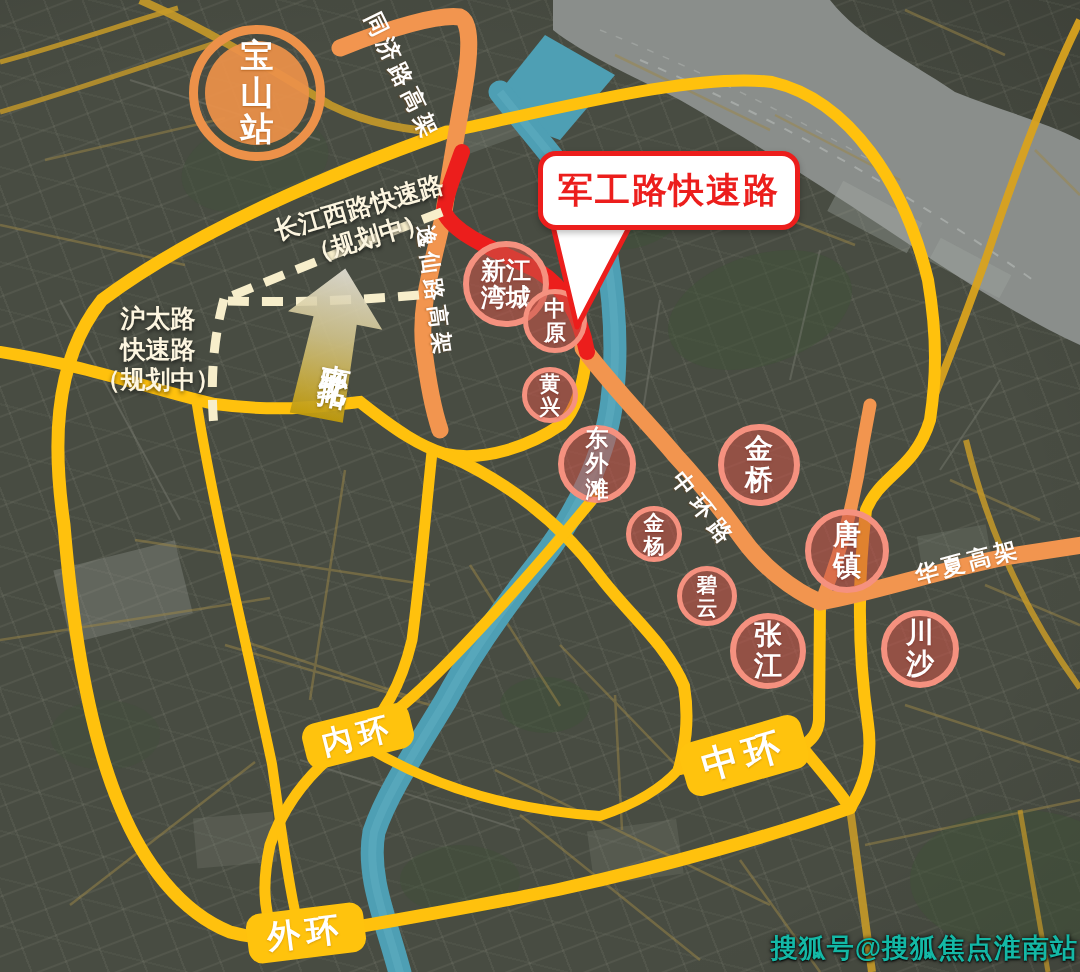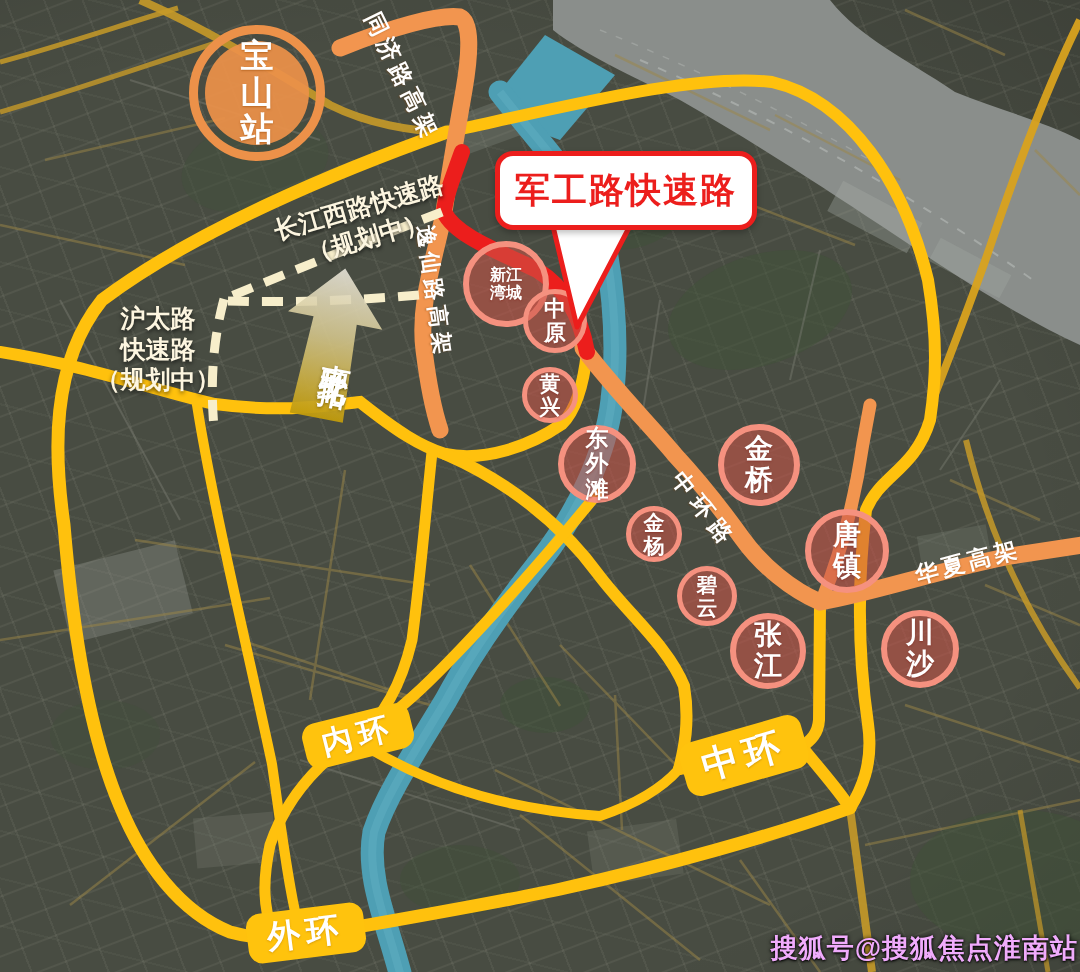--- a/index.html
+++ b/index.html
@@ -39,21 +39,21 @@
   .area.small{border-width:5px;}
   
   .badge{position:absolute;background:#FFC30D;border-radius:14px;color:#fff;font-weight:800;
     display:flex;align-items:center;justify-content:center;letter-spacing:6px;
     text-shadow:0 1px 2px rgba(160,100,0,.4);transform-origin:center;}
   
   .callout{position:absolute;background:#fff;border:5px solid #EC1E1C;border-radius:18px;
     color:#EC1E1C;font-weight:800;padding:11px 15px;letter-spacing:2px;white-space:nowrap;
     box-shadow:0 3px 6px rgba(0,0,0,.25);}
   .tail-svg{position:absolute;left:0;top:0;pointer-events:none;}
-  .watermark{position:absolute;right:2px;bottom:6px;color:#f0abfc;font-weight:700;
+  .watermark{position:absolute;right:2px;bottom:6px;color:#14b8a6;font-weight:700;
     font-size:27px;letter-spacing:1px;text-shadow:0 0 4px #000,0 1px 2px #000;}
 </style>
 </head>
 <body>
 
 <div id="stage">
 
   <div class="basemap">
     <div class="grid1"></div>
       <div class="grid2"></div>
@@ -206,21 +206,21 @@
   <div class="planned-label" style="left:152px;top:349px;font-size:25px;transform:translate(-50%,-50%);margin-left:6px;">沪太路
 快速路
 （规划中）</div>
 
   <div class="arrow-label" style="left:341px;top:352px;font-size:29px;transform:translate(-50%,-50%) rotate(11deg);">中环北拓</div>
 
   <div class="station" style="left:205px;top:41px;width:104px;height:104px;font-size:33px;">宝
 山
 站</div>
 
-  <div class="area" style="left:463px;top:241px;width:86px;height:86px;font-size:16px;">新江
+  <div class="area" style="left:463px;top:241px;width:86px;height:86px;font-size:25px;">新江
 湾城</div>
   <div class="area small" style="left:523px;top:289px;width:64px;height:64px;font-size:22px;">中
 原</div>
   <div class="area small" style="left:522px;top:367px;width:56px;height:56px;font-size:21px;">黄
 兴</div>
   <div class="area" style="left:558px;top:425px;width:78px;height:78px;font-size:23px;">东
 外
 滩</div>
   <div class="area" style="left:718px;top:424px;width:82px;height:82px;font-size:28px;">金
 桥</div>
@@ -235,17 +235,17 @@
   <div class="area" style="left:881px;top:610px;width:78px;height:78px;font-size:28px;">川
 沙</div>
 
   <div class="badge" style="left:303px;top:713px;width:110px;height:46px;font-size:31px;transform:rotate(-14deg);">内环</div>
   <div class="badge" style="left:681px;top:728px;width:126px;height:55px;font-size:37px;transform:rotate(-16deg);">中环</div>
   <div class="badge" style="left:247px;top:908px;width:118px;height:50px;font-size:33px;transform:rotate(-7deg);">外环</div>
 
   <svg class="tail-svg" width="1080" height="972">
     <polygon points="552,222 632,222 577,327" fill="#fff" stroke="#EC1E1C" stroke-width="5" stroke-linejoin="round"></polygon>
   </svg>
-  <div class="callout" style="left:495px;top:151px;font-size:35px;">军工路快速路</div>
+  <div class="callout" style="left:538px;top:151px;font-size:35px;">军工路快速路</div>
 
   <div class="watermark">搜狐号@搜狐焦点淮南站</div>
 
 </div>
 
 </body></html>

